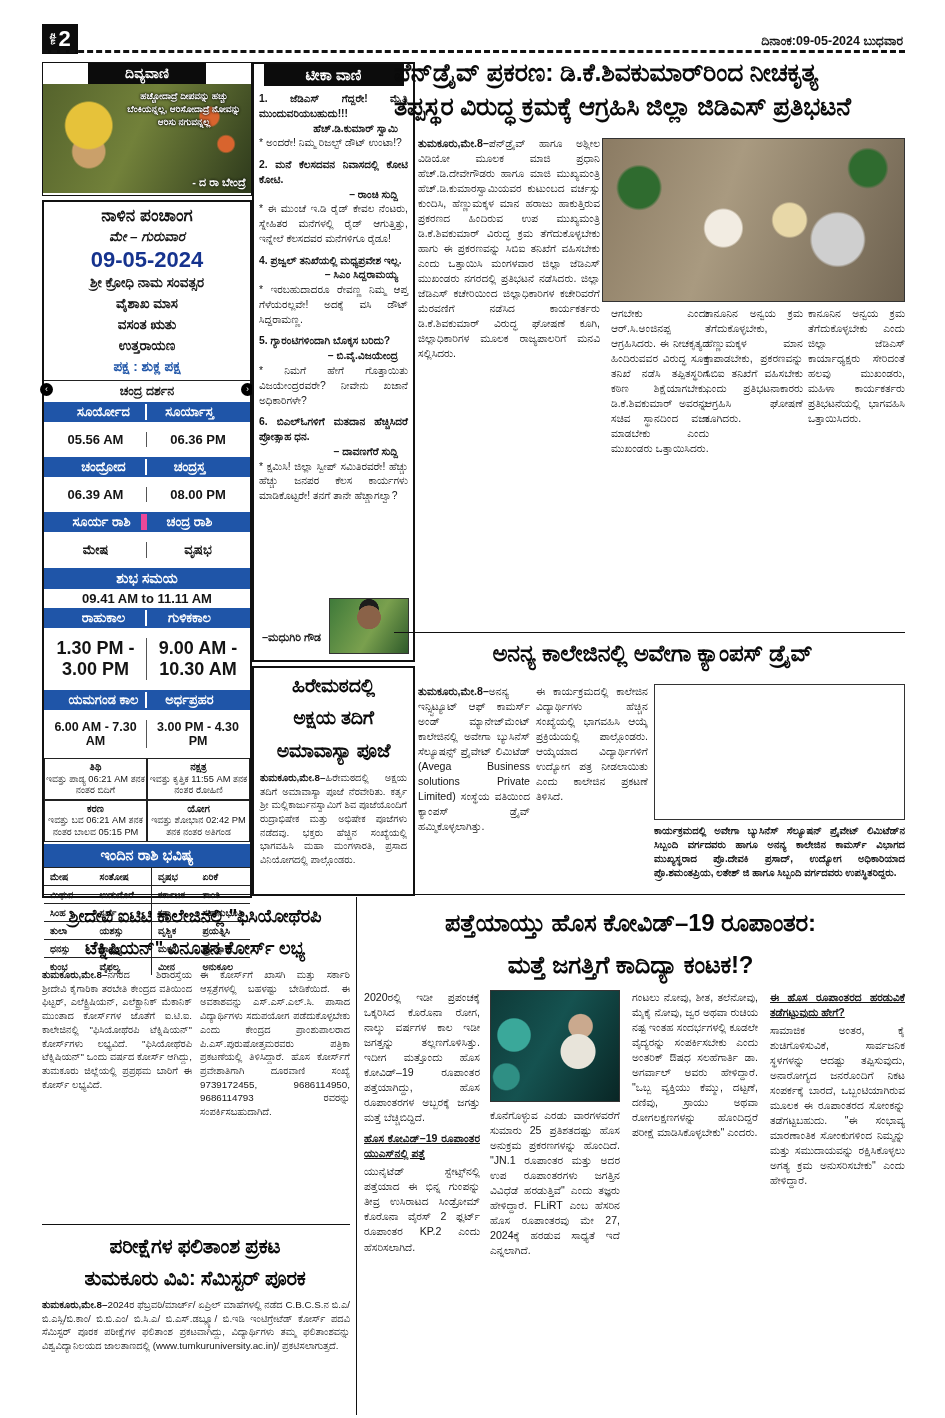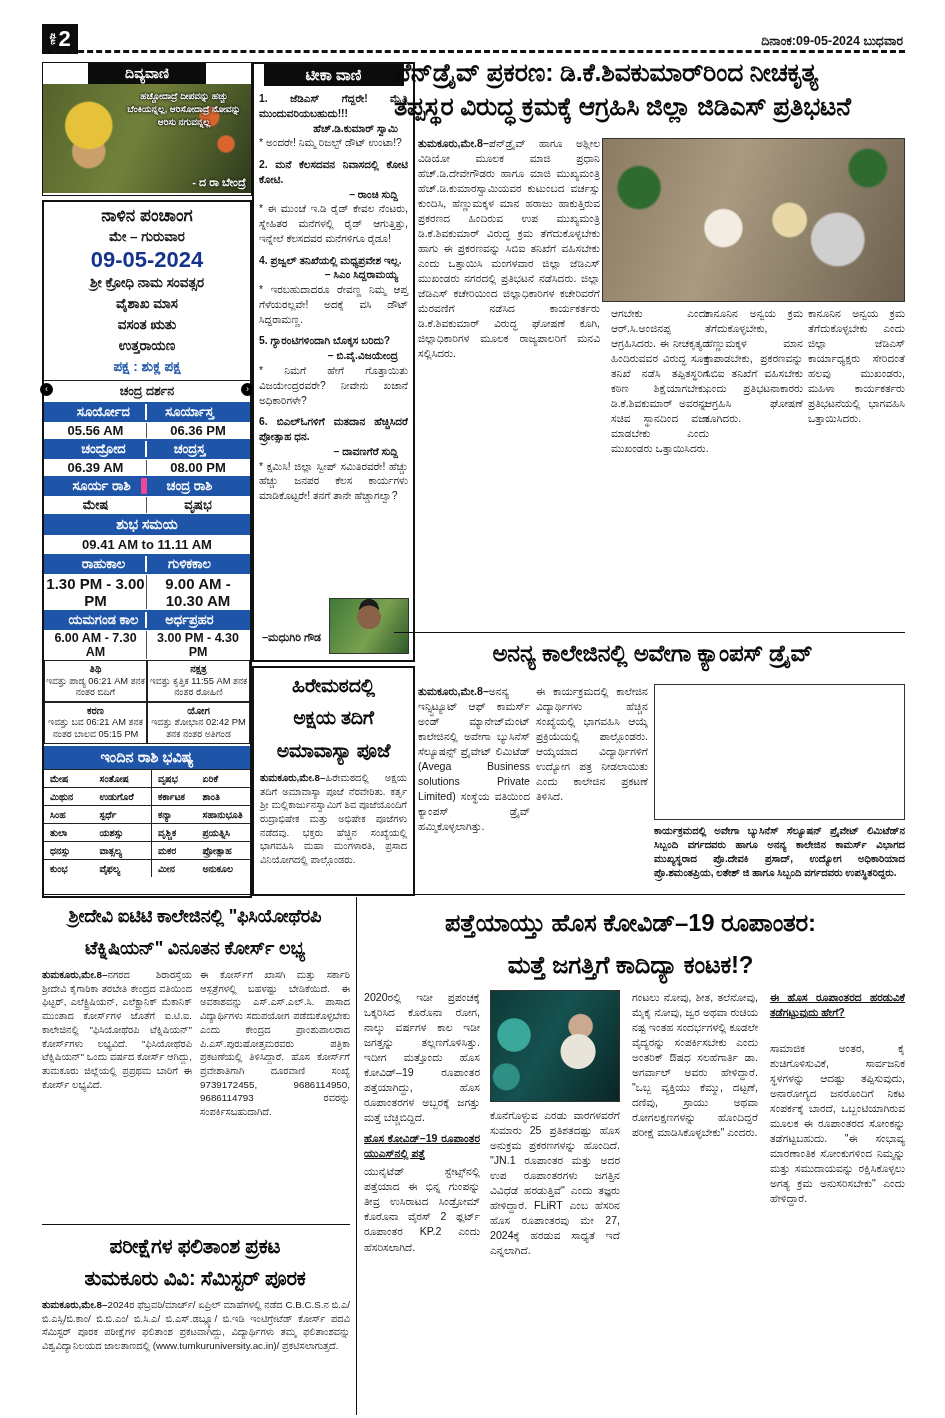--- a/index.html
+++ b/index.html
@@ -12,21 +12,21 @@
   .dl{font-weight:bold;}
   .box{border:2px solid #111;background:#fff;box-sizing:border-box;}
   .blackbar{background:#0c0c0c;color:#fff;font-weight:bold;text-align:center;}
   .bluebar{background:#1f55a8;color:#fff;font-weight:bold;text-align:center;}
   .hl{font-weight:bold;color:#0a0a0a;letter-spacing:-0.2px;}
   .center{text-align:center;}
   .dash{height:0;border-bottom:3px dashed #111;}
   .rule{background:#111;}
   .cellgrid{display:grid;grid-template-columns:1fr 1fr;}
   .ptable-h{font-size:13px;padding:2px 18px;}
-  .ptable-v{font-size:13px;font-weight:bold;text-align:center;padding:1px 1px;box-sizing:border-box;}
+  .ptable-v{font-size:13px;font-weight:bold;text-align:center;padding:10px 1px;box-sizing:border-box;}
   .ptable-v > div{border-right:1px solid #555;}
   .ptable-v > div:last-child{border-right:none;}
   .tcell{border:1px solid #222;font-size:9.3px;text-align:center;padding:2px 1px;line-height:1.25;box-sizing:border-box;}
   .tcell b{font-size:10px;}
   .rrow{display:grid;grid-template-columns:24% 28% 22% 26%;border-top:1px solid #222;}
   .rrow div{font-size:9.4px;padding:3px 2px 2px 6px;font-weight:bold;}
   .rrow div:nth-child(3){border-left:1px solid #222;}
   .photo{box-sizing:border-box;border:1px solid #333;}
   .cap{font-size:10px;font-weight:bold;line-height:1.4;}
   .qitem{margin-bottom:7px;}
@@ -55,21 +55,21 @@
                   radial-gradient(circle at 80% 30%, #d8642e 0 5%, rgba(0,0,0,0) 6%),
                   radial-gradient(circle at 88% 55%, #d8642e 0 4%, rgba(0,0,0,0) 5%),
                   linear-gradient(115deg,#55632c 0%,#72813a 45%,#2e3a1c 100%);">
       <div style="position:absolute;right:3px;top:6px;width:128px;font-size:9px;font-weight:bold;color:#fff;text-align:center;line-height:1.45;text-shadow:0 0 3px #000,0 0 2px #000;">ಹಚ್ಚೋದಾದ್ರೆ ದೀಪವನ್ನು ಹಚ್ಚು ಬೆಂಕಿಯನ್ನಲ್ಲ, ಆರಿಸೋದಾದ್ರೆ ನೋವನ್ನು ಆರಿಸು ನಗುವನ್ನಲ್ಲ</div>
       <div style="position:absolute;right:5px;bottom:4px;font-size:11px;font-weight:bold;color:#fff;text-shadow:0 0 3px #000;">- ದ ರಾ ಬೇಂದ್ರೆ</div>
     </div>
   </div>
 
   <div class="abs box" style="left:42px;top:200px;width:210px;height:698px;">
     <div class="center" style="font-size:17px;font-weight:bold;padding-top:4px;">ನಾಳಿನ ಪಂಚಾಂಗ</div>
-    <div class="center" style="font-size:13.5px;font-weight:bold;padding-top:3px;">ಮೇ – ಗುರುವಾರ</div>
+    <div class="center" style="font-size:13.5px;font-weight:bold;padding-top:3px;font-style:italic;">ಮೇ – ಗುರುವಾರ</div>
     <div class="center" style="font-size:22px;font-weight:bold;color:#16338e;padding-top:2px;">09-05-2024</div>
     <div class="center" style="font-size:13.5px;font-weight:bold;line-height:1.55;">ಶ್ರೀ ಕ್ರೋಧಿ ನಾಮ ಸಂವತ್ಸರ</div>
     <div class="center" style="font-size:13.5px;font-weight:bold;line-height:1.55;">ವೈಶಾಖ ಮಾಸ</div>
     <div class="center" style="font-size:13.5px;font-weight:bold;line-height:1.55;">ವಸಂತ ಋತು</div>
     <div class="center" style="font-size:13.5px;font-weight:bold;line-height:1.55;">ಉತ್ತರಾಯಣ</div>
     <div class="center" style="font-size:13.5px;font-weight:bold;color:#1f55a8;line-height:1.5;">ಪಕ್ಷ : ಶುಕ್ಲ ಪಕ್ಷ</div>
     <div style="position:relative;border-top:1px solid #222;margin-top:3px;height:21px;">
       <span style="position:absolute;left:-4px;top:2px;width:13px;height:13px;border-radius:50%;background:#000;color:#fff;font-size:9px;text-align:center;line-height:13px;">‹</span>
       <div class="center" style="font-size:12.5px;font-weight:bold;padding-top:3px;">ಚಂದ್ರ ದರ್ಶನ</div>
       <span style="position:absolute;right:-4px;top:2px;width:13px;height:13px;border-radius:50%;background:#000;color:#fff;font-size:9px;text-align:center;line-height:13px;">›</span>
@@ -102,21 +102,21 @@
       <div>ವೃಷಭ</div>
     </div>
 
     <div class="bluebar" style="font-size:14px;padding:2px 0;">ಶುಭ ಸಮಯ</div>
     <div class="center" style="font-size:13px;font-weight:bold;padding:2px 0;">09.41 AM to 11.11 AM</div>
 
     <div class="cellgrid bluebar ptable-h">
       <div style="border-right:2px solid #fff;">ರಾಹುಕಾಲ</div>
       <div>ಗುಳಿಕಕಾಲ</div>
     </div>
-    <div class="cellgrid ptable-v" style="font-size:15px;border-radius:13px;">
+    <div class="cellgrid ptable-v" style="font-size:18px;border-radius:13px;">
       <div>1.30 PM - 3.00 PM</div>
       <div>9.00 AM - 10.30 AM</div>
     </div>
 
     <div class="cellgrid bluebar ptable-h">
       <div style="border-right:2px solid #fff;">ಯಮಗಂಡ ಕಾಲ</div>
       <div>ಅರ್ಧಪ್ರಹರ</div>
     </div>
     <div class="cellgrid ptable-v" style="font-size:12.5px;">
       <div>6.00 AM - 7.30 AM</div>
@@ -287,17 +287,17 @@
          radial-gradient(circle at 18% 40%, #3aa89a 0 13%, rgba(0,0,0,0) 14%),
          radial-gradient(circle at 12% 78%, #2f8f84 0 9%, rgba(0,0,0,0) 10%),
          radial-gradient(circle at 68% 55%, #e8e4da 0 16%, rgba(0,0,0,0) 17%),
          radial-gradient(circle at 70% 32%, #caa98e 0 10%, rgba(0,0,0,0) 11%),
          linear-gradient(120deg,#0e3a38 0%,#155250 45%,#092625 100%);"></div>
   <div class="abs bodytxt just" style="left:490px;top:1108px;width:130px;height:307px;overflow:hidden;">
     <span>ಕೊನೆಗೊಳ್ಳುವ ಎರಡು ವಾರಗಳವರೆಗೆ ಸುಮಾರು 25 ಪ್ರತಿಶತದಷ್ಟು ಹೊಸ ಅನುಕ್ರಮ ಪ್ರಕರಣಗಳನ್ನು ಹೊಂದಿದೆ.</span> <span>"JN.1 ರೂಪಾಂತರ ಮತ್ತು ಅದರ ಉಪ ರೂಪಾಂತರಗಳು ಜಗತ್ತಿನ ವಿವಿಧೆಡೆ ಹರಡುತ್ತಿವೆ" ಎಂದು ತಜ್ಞರು ಹೇಳಿದ್ದಾರೆ. FLiRT ಎಂಬ ಹೆಸರಿನ ಹೊಸ ರೂಪಾಂತರವು ಮೇ 27, 2024ಕ್ಕೆ ಹರಡುವ ಸಾಧ್ಯತೆ ಇದೆ ಎನ್ನಲಾಗಿದೆ.</span>
   </div>
   <div class="abs bodytxt just" style="left:632px;top:990px;width:126px;height:425px;overflow:hidden;"><span>ಗಂಟಲು ನೋವು, ಶೀತ, ತಲೆನೋವು, ಮೈಕೈ ನೋವು, ಜ್ವರ ಅಥವಾ ರುಚಿಯ ನಷ್ಟ ಇಂತಹ ಸಂದರ್ಭಗಳಲ್ಲಿ ಕೂಡಲೇ ವೈದ್ಯರನ್ನು ಸಂಪರ್ಕಿಸಬೇಕು ಎಂದು ಅಂತರಿಕ್ ಔಷಧ ಸಲಹೆಗಾರ್ತಿ ಡಾ. ಅಗರ್ವಾಲ್ ಅವರು ಹೇಳಿದ್ದಾರೆ. "ಒಬ್ಬ ವ್ಯಕ್ತಿಯು ಕೆಮ್ಮು, ದಟ್ಟಣೆ, ದಣಿವು, ಸ್ರಾಯು ಅಥವಾ ರೋಗಲಕ್ಷಣಗಳನ್ನು ಹೊಂದಿದ್ದರೆ ಪರೀಕ್ಷೆ ಮಾಡಿಸಿಕೊಳ್ಳಬೇಕು" ಎಂದರು.</span></div>
   <div class="abs bodytxt just" style="left:770px;top:990px;width:135px;height:425px;overflow:hidden;">
-    <div class="subhead" style="margin-bottom:21px;">ಈ ಹೊಸ ರೂಪಾಂತರದ ಹರಡುವಿಕೆ ತಡೆಗಟ್ಟುವುದು ಹೇಗೆ?</div>
+    <div class="subhead" style="margin-bottom:3px;">ಈ ಹೊಸ ರೂಪಾಂತರದ ಹರಡುವಿಕೆ ತಡೆಗಟ್ಟುವುದು ಹೇಗೆ?</div>
     <span>ಸಾಮಾಜಿಕ ಅಂತರ, ಕೈ ಶುಚಿಗೊಳಿಸುವಿಕೆ, ಸಾರ್ವಜನಿಕ ಸ್ಥಳಗಳನ್ನು ಆದಷ್ಟು ತಪ್ಪಿಸುವುದು, ಅನಾರೋಗ್ಯದ ಜನರೊಂದಿಗೆ ನಿಕಟ ಸಂಪರ್ಕಕ್ಕೆ ಬಾರದೆ, ಒಬ್ಬಂಟಿಯಾಗಿರುವ ಮೂಲಕ ಈ ರೂಪಾಂತರದ ಸೋಂಕನ್ನು ತಡೆಗಟ್ಟಬಹುದು. "ಈ ಸಂಭಾವ್ಯ ಮಾರಣಾಂತಿಕ ಸೋಂಕುಗಳಿಂದ ನಿಮ್ಮನ್ನು ಮತ್ತು ಸಮುದಾಯವನ್ನು ರಕ್ಷಿಸಿಕೊಳ್ಳಲು ಅಗತ್ಯ ಕ್ರಮ ಅನುಸರಿಸಬೇಕು" ಎಂದು ಹೇಳಿದ್ದಾರೆ.</span>
   </div>
 
 </div>
 
 </body></html>

